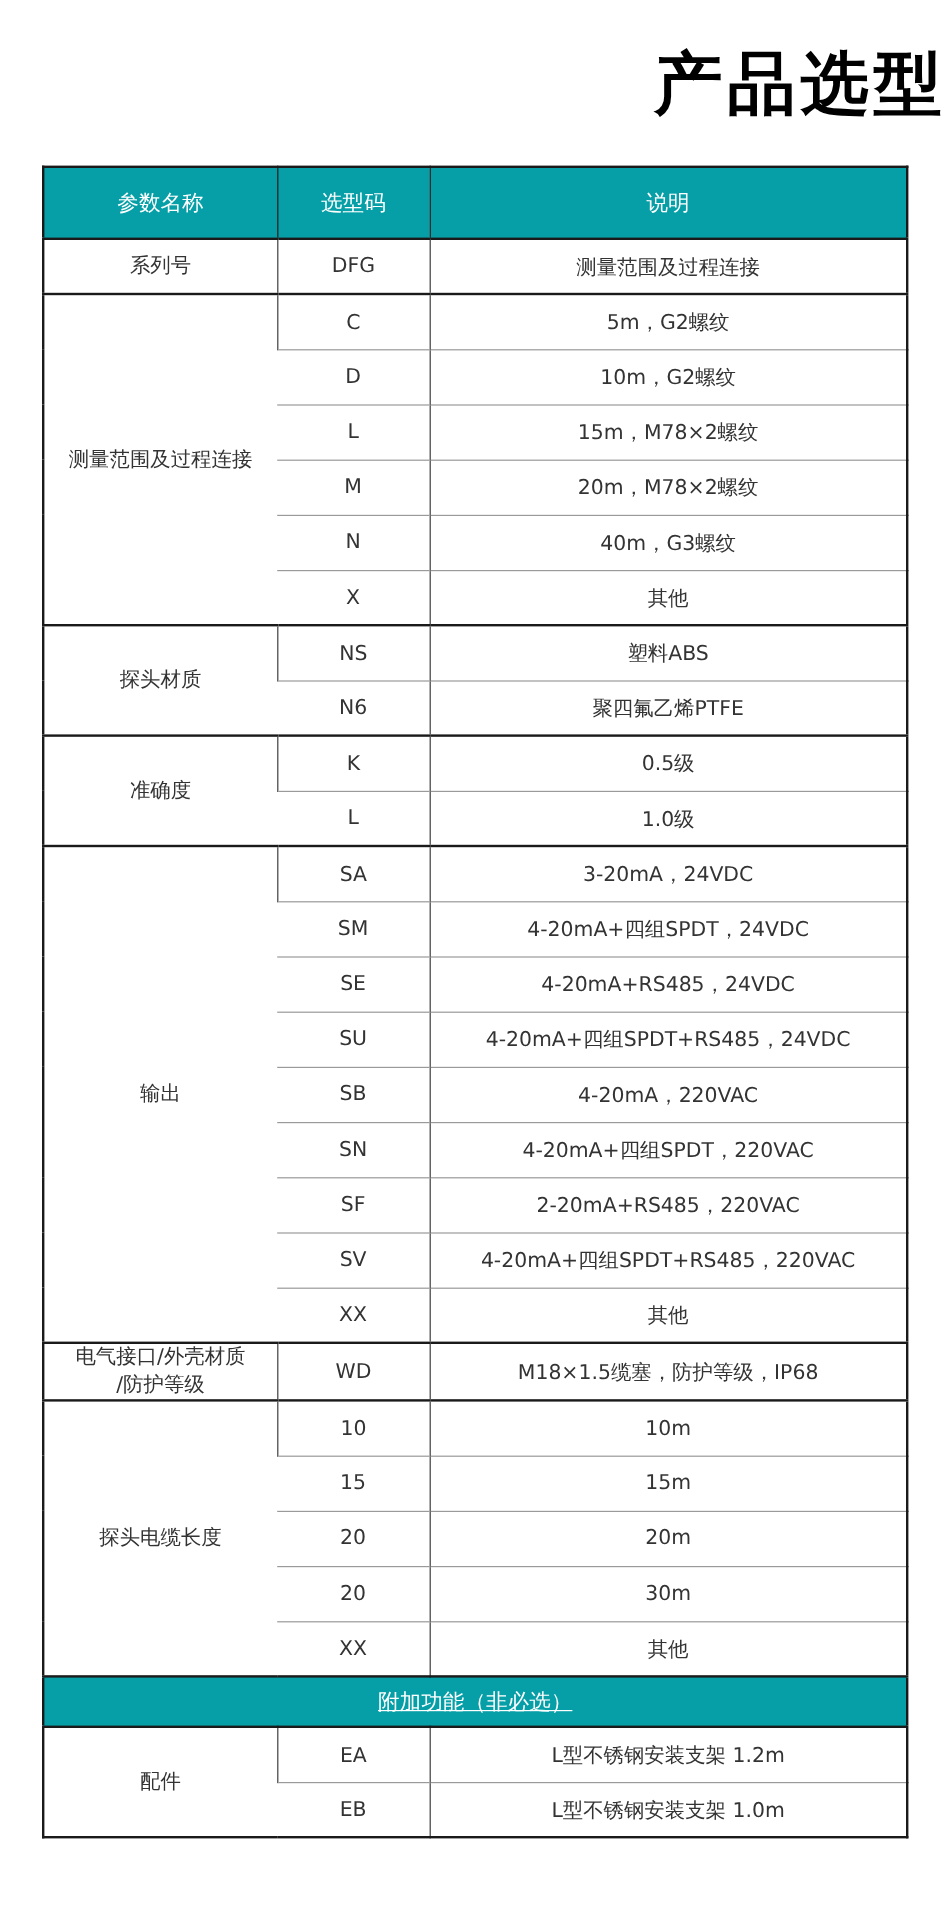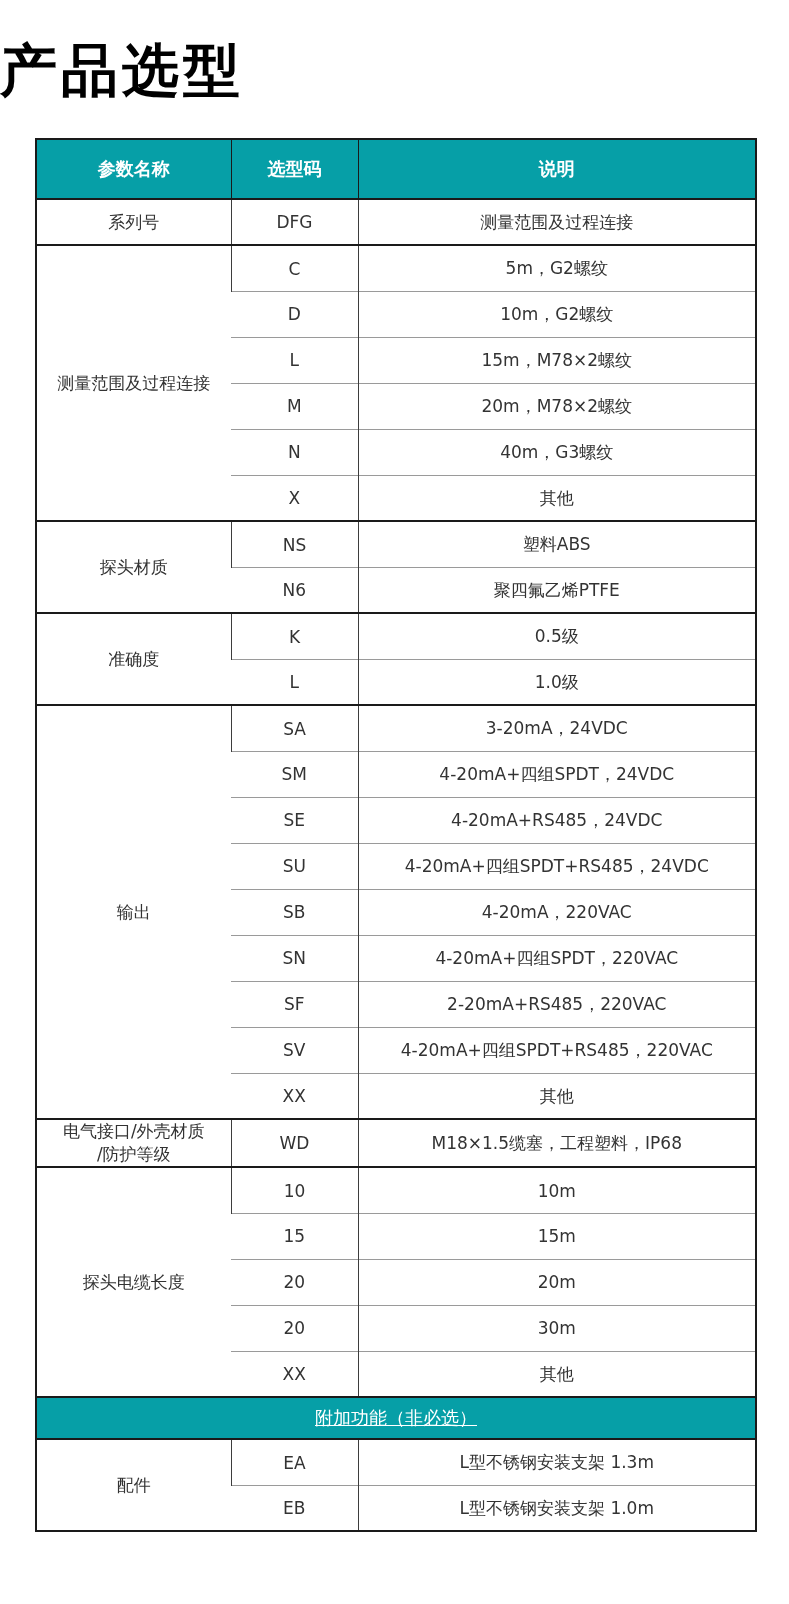--- a/index.html
+++ b/index.html
@@ -18,42 +18,42 @@
     font-family: "DejaVu Sans", "Liberation Sans", sans-serif;
   }
   .page {
     width: 789px;
     height: 1604px;
     overflow: hidden;
     background: #ffffff;
   }
   .title {
     margin: 36px 0 34px 0;
-    text-align: left;
+    text-align: right;
     font-size: 57px;
     font-weight: 900;
     letter-spacing: 4px;
     color: #000000;
     line-height: 1.2;
   }
   table.selection-table {
     border-collapse: collapse;
     table-layout: fixed;
     margin-left: 35px;
     width: 720px;
     border: 2px solid var(--grid-dark);
   }
   col.c1 { width: 195px; }
   col.c2 { width: 127px; }
   col.c3 { width: 398px; }
   thead th {
     background: var(--teal);
     color: #ffffff;
     font-size: 18px;
-    font-weight: 700;
+    font-weight: 400;
     height: 42px;
     text-align: center;
     border-left: 1px solid var(--grid-dark);
     border-bottom: 2px solid var(--grid-dark);
     padding: 17px;
   }
   thead th:first-child { border-left: none; }
   tbody td {
     height: 46px;
     text-align: center;
@@ -183,21 +183,21 @@
           <td>4-20mA+四组SPDT+RS485，220VAC</td>
         </tr>
         <tr>
           <td>XX</td>
           <td>其他</td>
         </tr>
         <tr class="group-start">
           <td class="param" rowspan="1">电气接口/外壳材质
 /防护等级</td>
           <td>WD</td>
-          <td>M18×1.5缆塞，工程塑料，IP68</td>
+          <td>M18×1.5缆塞，防护等级，IP68</td>
         </tr>
         <tr class="group-start">
           <td class="param" rowspan="5">探头电缆长度</td>
           <td>10</td>
           <td>10m</td>
         </tr>
         <tr>
           <td>15</td>
           <td>15m</td>
         </tr>
@@ -212,21 +212,21 @@
         <tr>
           <td>XX</td>
           <td>其他</td>
         </tr>
         <tr class="band">
           <td colspan="3">附加功能（非必选）</td>
         </tr>
         <tr class="group-start">
           <td class="param" rowspan="2">配件</td>
           <td>EA</td>
-          <td>L型不锈钢安装支架 1.3m</td>
+          <td>L型不锈钢安装支架 1.2m</td>
         </tr>
         <tr>
           <td>EB</td>
           <td>L型不锈钢安装支架 1.0m</td>
         </tr>
       </tbody>
   </table>
 </div>
 
 </body></html>

